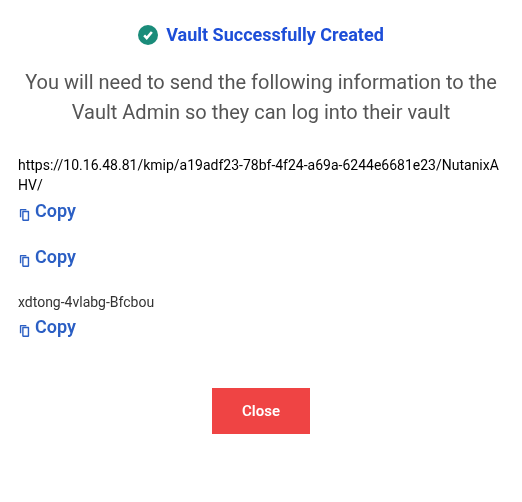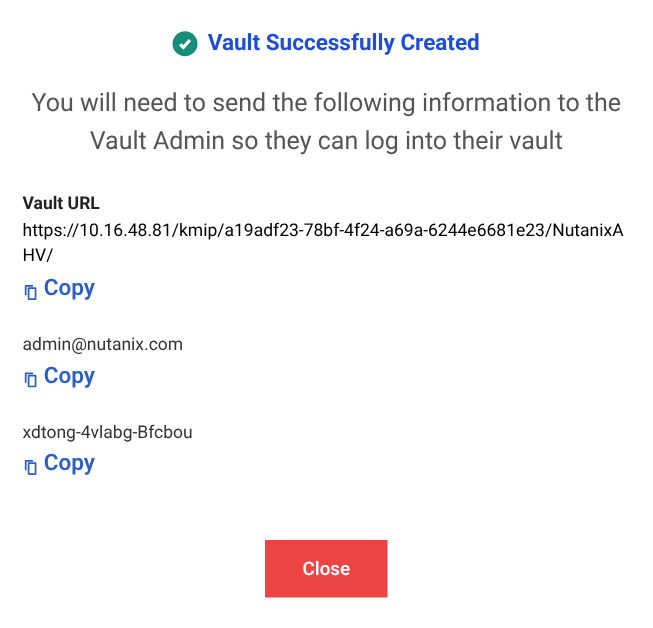--- a/index.html
+++ b/index.html
@@ -114,34 +114,32 @@
     <svg viewBox="0 0 14 14">
         <polyline points="2.5,7.5 5.5,10.5 11.5,3.5"></polyline>
       </svg>
   </span>
   <h1 class="title">Vault Successfully Created</h1>
 </div>
 
 <p class="instructions">You will need to send the following information to the Vault Admin so they can log into their vault</p>
 
 <div class="field-block">
-  <div class="field-label">Vault URL</div>
   <div class="field-value link">https://10.16.48.81/kmip/a19adf23-78bf-4f24-a69a-6244e6681e23/NutanixAHV/</div>
   <div class="copy-row">
     <span class="copy-icon">
       <svg viewBox="0 0 14 14">
           <path d="M9 1H3C2.45 1 2 1.45 2 2v8h1.5V2.5H9V1zm2 2H5.5C4.95 3 4.5 3.45 4.5 4v9c0 .55.45 1 1 1H11c.55 0 1-.45 1-1V4c0-.55-.45-1-1-1zm-.5 9.5H6v-8h4.5v8z"></path>
         </svg>
     </span>
     <span>Copy</span>
   </div>
 </div>
 
 <div class="field-block">
-  <div class="field-value">admin@nutanix.com</div>
   <div class="copy-row">
     <span class="copy-icon">
       <svg viewBox="0 0 14 14">
           <path d="M9 1H3C2.45 1 2 1.45 2 2v8h1.5V2.5H9V1zm2 2H5.5C4.95 3 4.5 3.45 4.5 4v9c0 .55.45 1 1 1H11c.55 0 1-.45 1-1V4c0-.55-.45-1-1-1zm-.5 9.5H6v-8h4.5v8z"></path>
         </svg>
     </span>
     <span>Copy</span>
   </div>
 </div>
 

